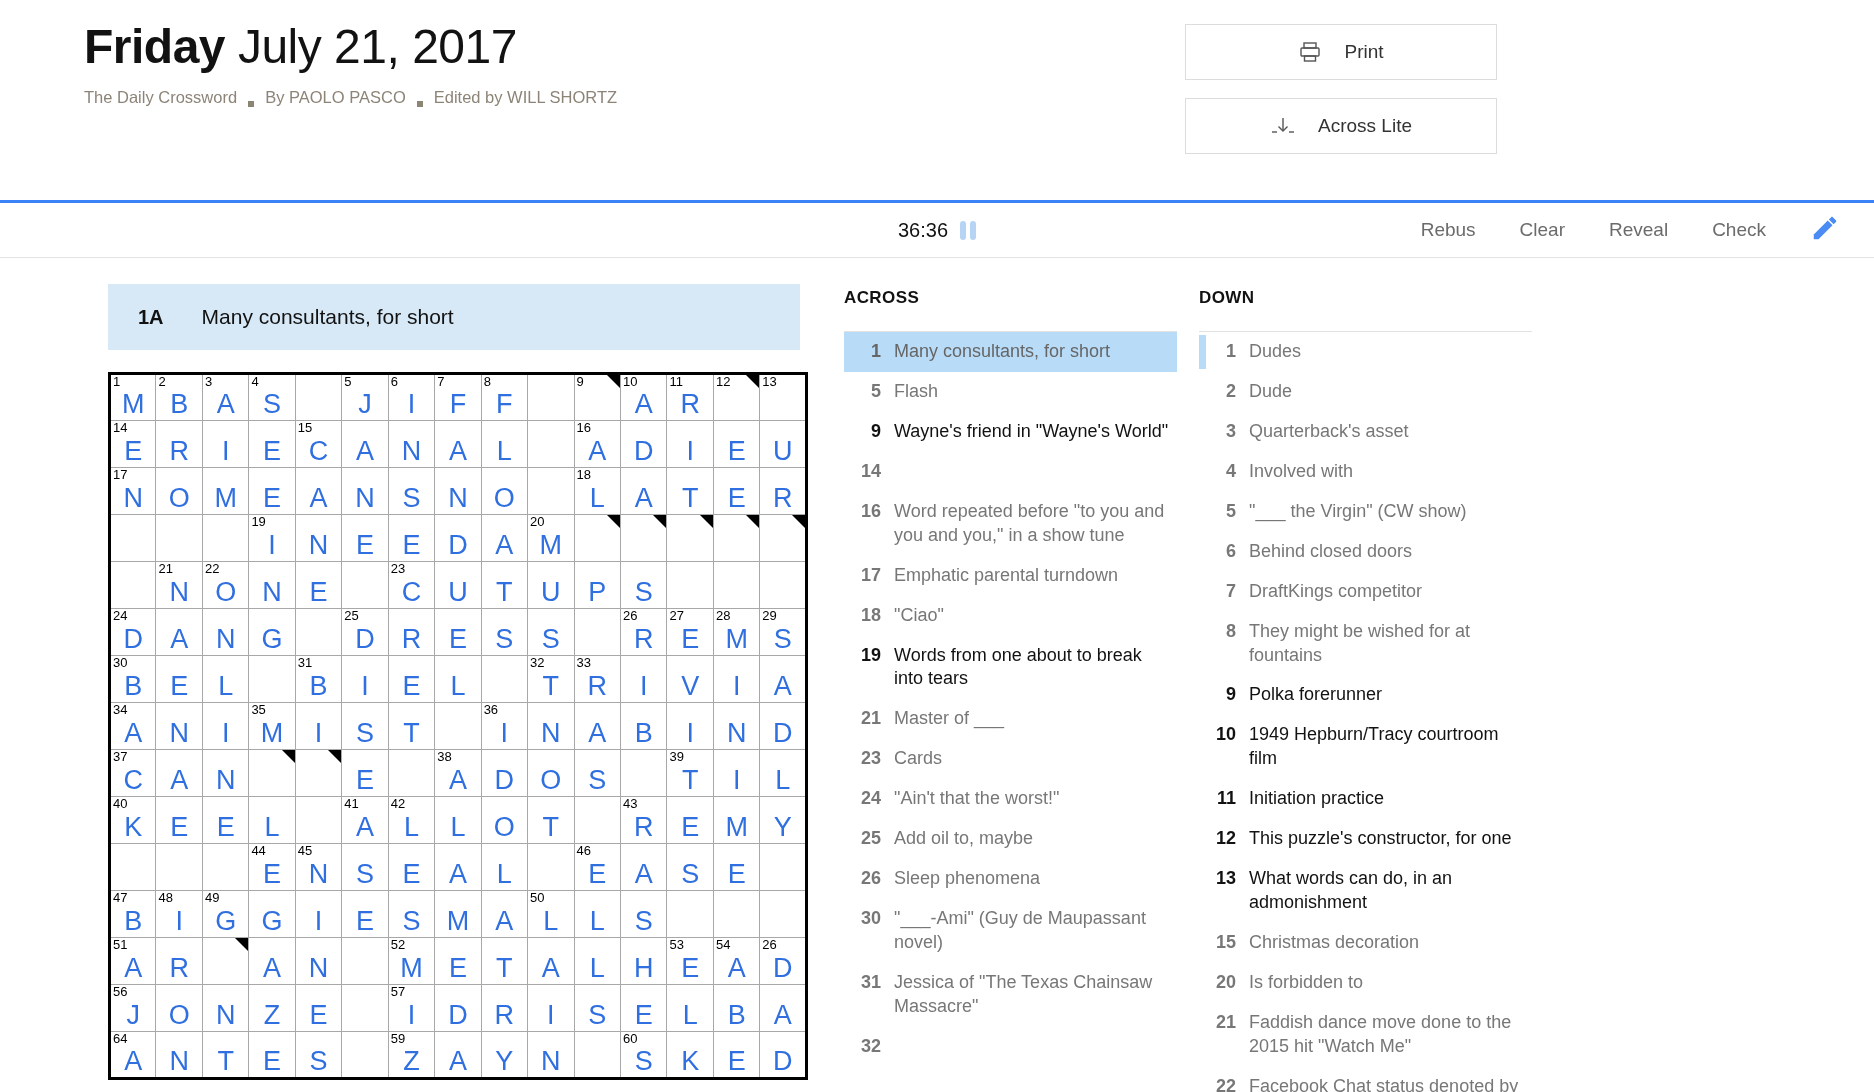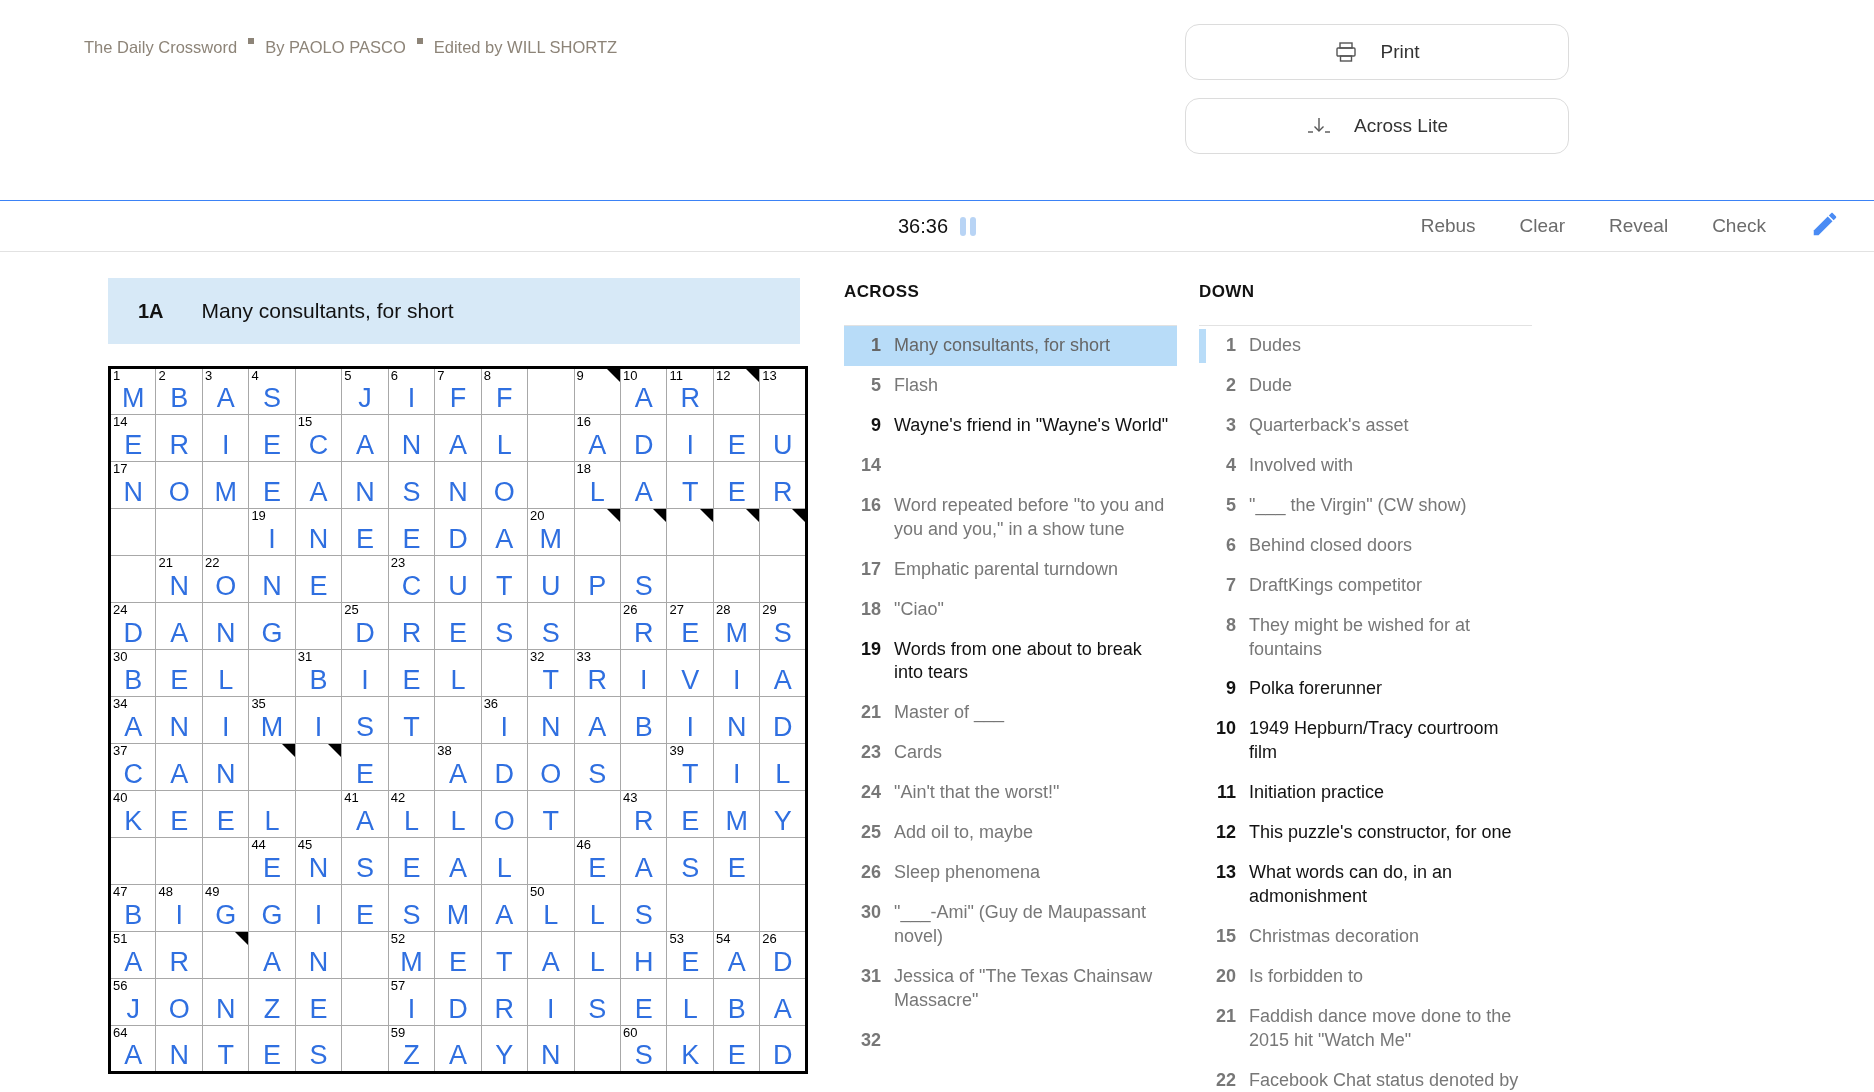--- a/index.html
+++ b/index.html
@@ -18,44 +18,44 @@
     padding:22px 0 26px 84px;
     height:200px;
   }
   .title { font-size:48px; line-height:1.05; letter-spacing:-0.5px; white-space:nowrap; }
   .title .day { font-weight:bold; }
   .title .date { font-weight:400; }
   .byline {
     margin-top:16px;
     font-size:16.5px;
     color:#8d8478;
-    display:flex; align-items:flex-start; gap:11px;
+    display:flex; align-items:flex-end; gap:11px;
     white-space:nowrap;
   }
   .byline .sep { display:inline-block; width:6px; height:6px; background:#8d8478; }
 
   .hdr-buttons {
     position:absolute; top:24px; left:1185px;
     display:flex; flex-direction:column; gap:18px;
   }
   .hdr-btn {
-    width:384px; height:56px;
-    border:1px solid #dcdcdc; border-radius:14px;
+    width:312px; height:56px;
+    border:1px solid #dcdcdc; border-radius:0;
     background:#fff;
     display:flex; align-items:center; justify-content:center; gap:22px;
     font-size:19px; color:#333;
     cursor:pointer;
   }
   .hdr-btn svg { display:block; }
 
   
   .toolbar {
-    border-top:1px solid #3b82f6;
+    border-top:3px solid #3b82f6;
     border-bottom:1px solid #e2e2e2;
-    height:52px;
+    height:58px;
     position:relative;
     display:flex; align-items:center;
   }
   .timer {
     position:absolute; left:0; right:0;
     display:flex; align-items:center; justify-content:center; gap:12px;
   }
   .timer-text { font-size:20px; color:#121212; }
   .pause-icon { display:flex; gap:4px; }
   .pause-icon i { display:block; width:6px; height:19px; background:#b8d4f5; border-radius:3px; }
@@ -139,20 +139,24 @@
   .clue.selected .n, .clue.selected .c { color:#666; }
   .clue.xref::before {
     content:""; position:absolute; left:0; top:3px; bottom:3px;
     width:7px; background:#b8dcf8;
   }
 </style>
 </head>
 <body>
 
 <div class="header">
+  <div class="title">
+    <span class="day">Friday</span>
+    <span class="date">July 21, 2017</span>
+  </div>
   <div class="byline">
     <span>The Daily Crossword</span>
     <span class="sep"></span>
     <span>By PAOLO PASCO</span>
     <span class="sep"></span>
     <span>Edited by WILL SHORTZ</span>
   </div>
 
   <div class="hdr-buttons">
     <div class="hdr-btn">

